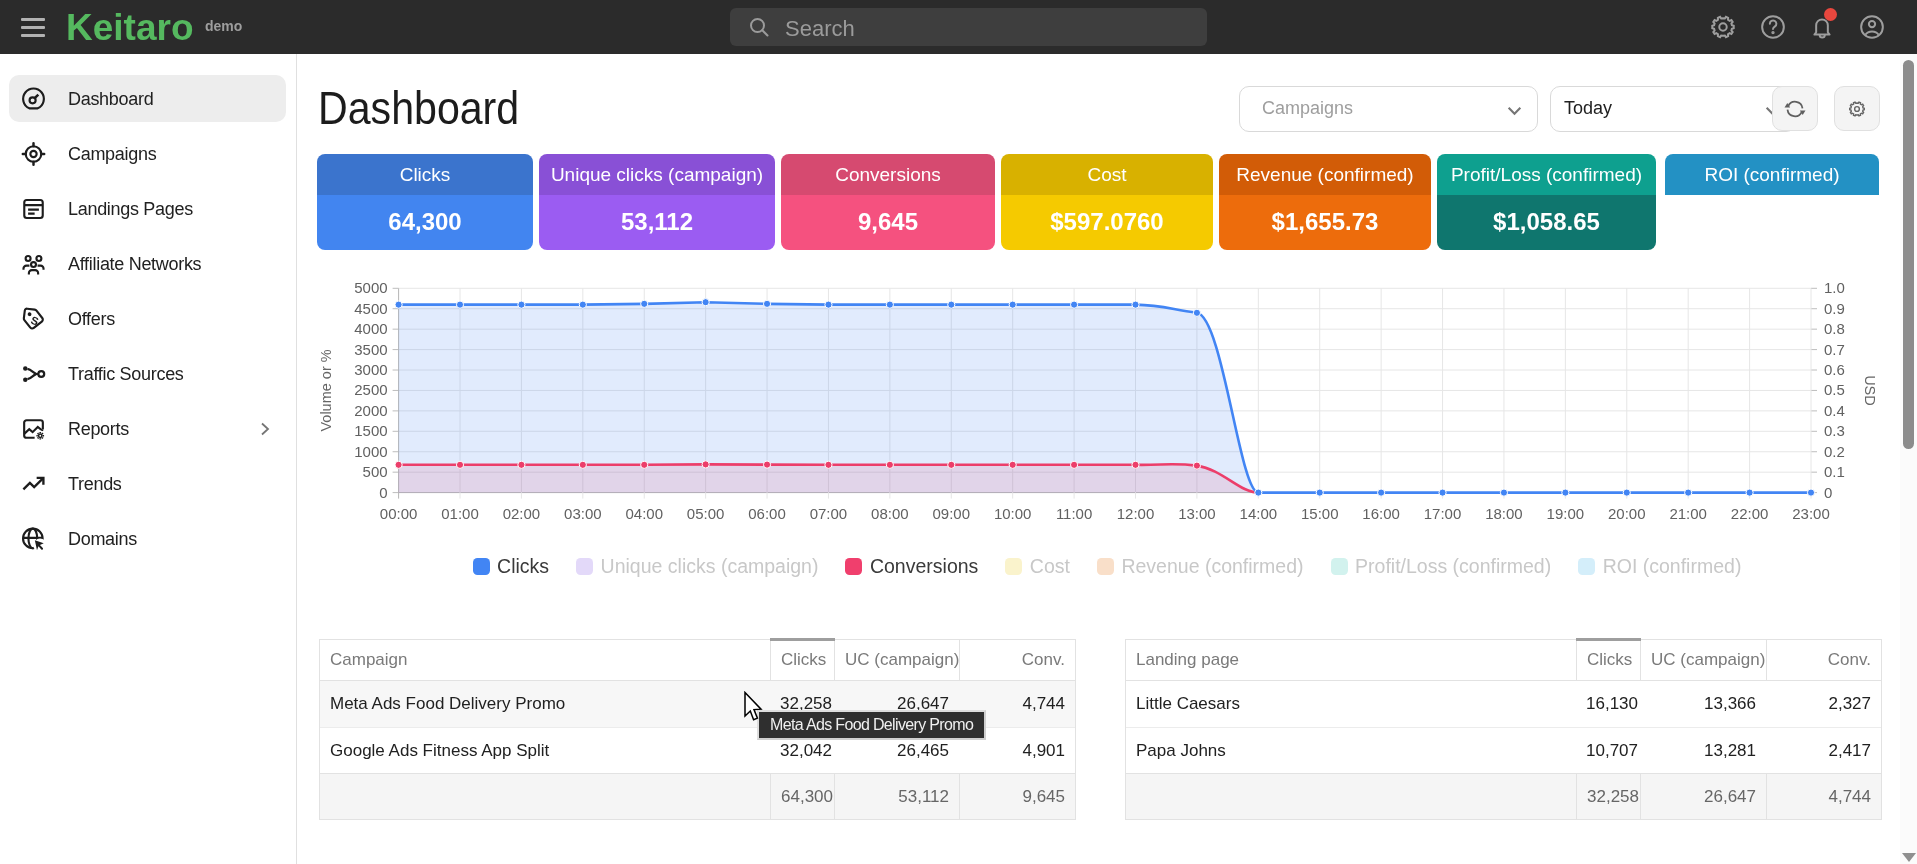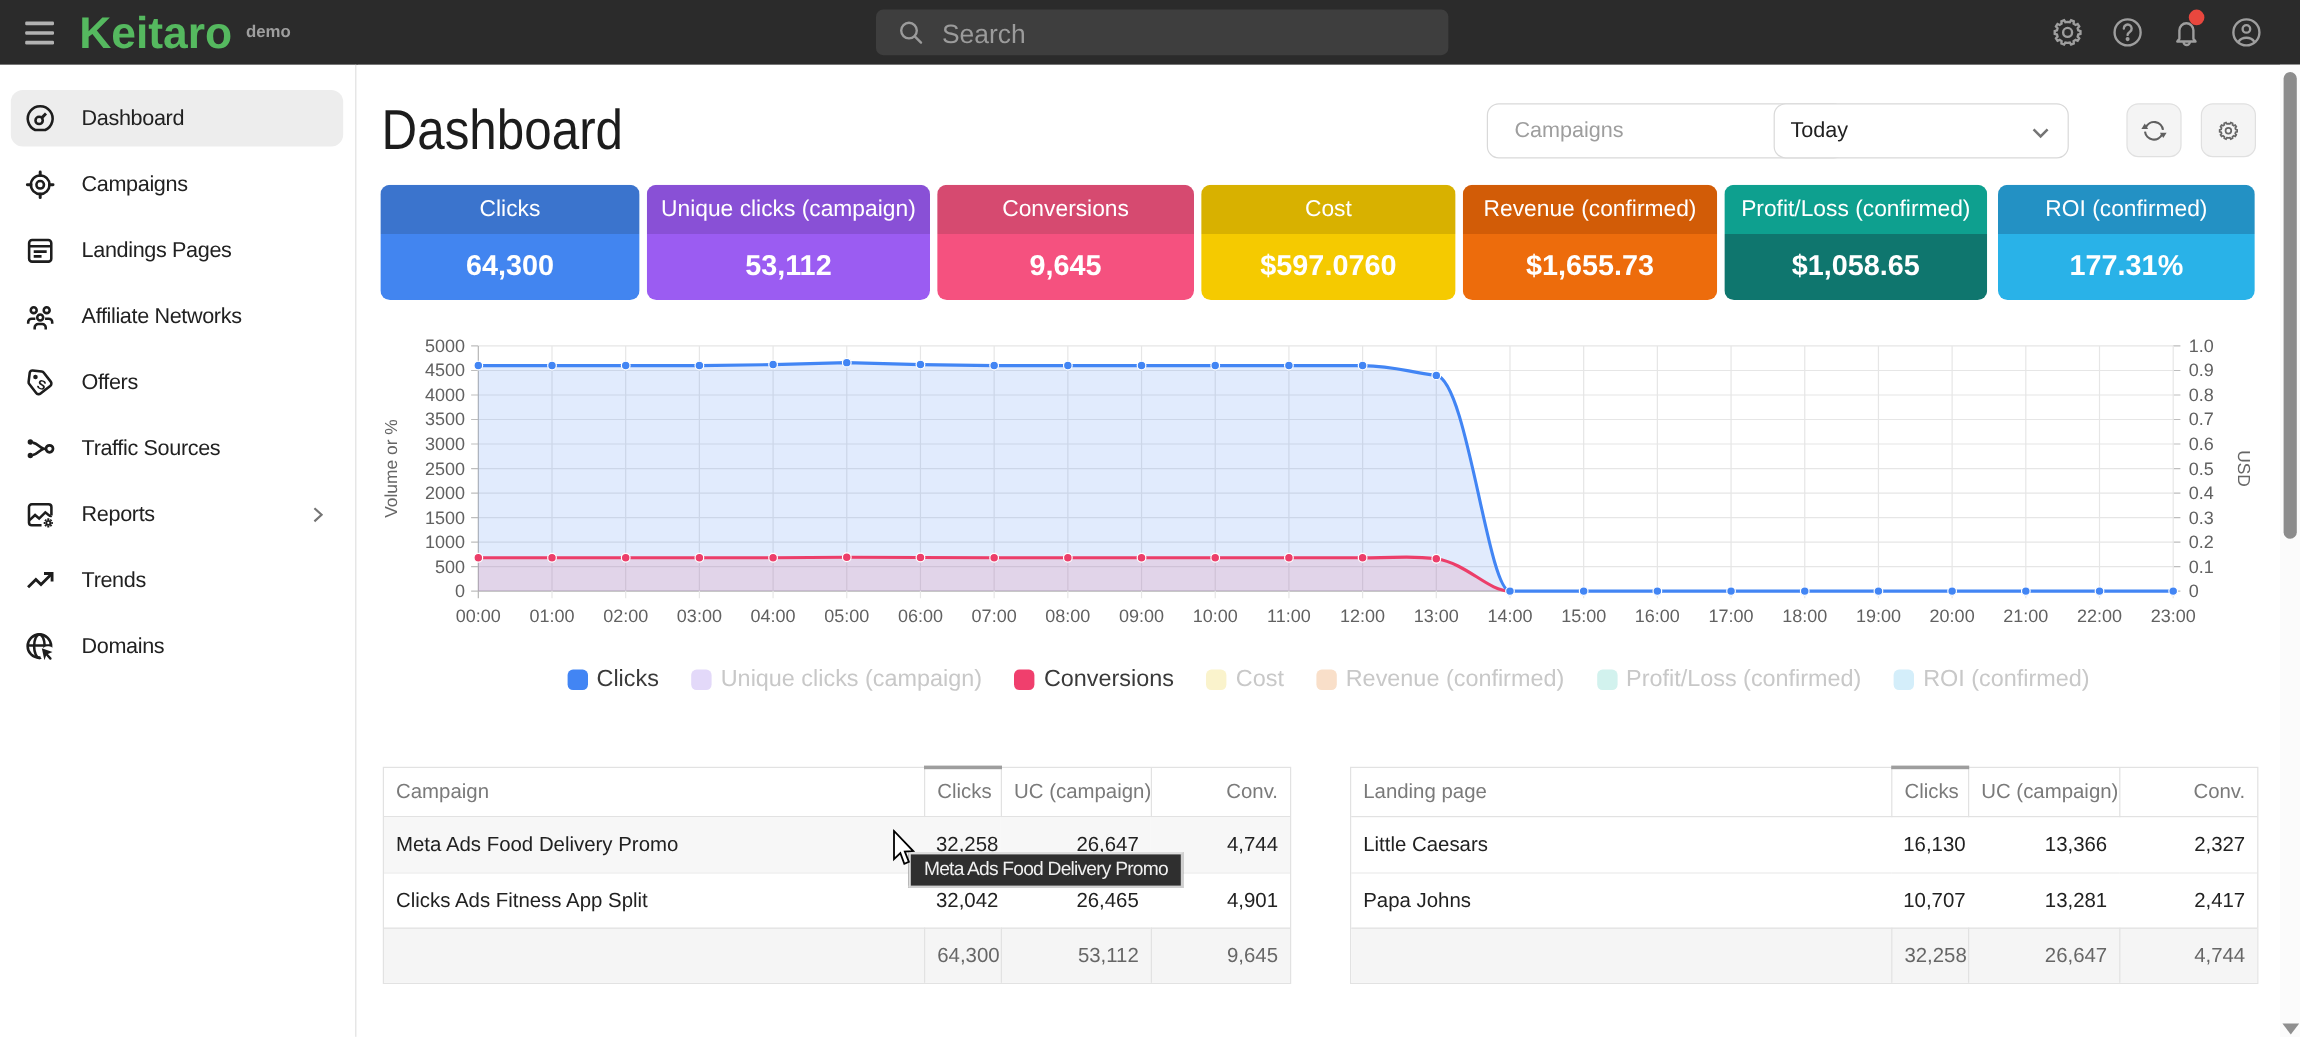--- a/index.html
+++ b/index.html
@@ -187,21 +187,21 @@
 </div>
 
 <div id="main">
   <h1>Dashboard</h1>
   <div class="sel" style="left:941px;width:299px">
       <span class="t" style="color:#9e9e9e">Campaigns</span>
     <svg width="17" height="17" viewBox="0 0 16 16" fill="none" stroke="#757575" stroke-width="2">
         <path d="M2.5 5.5 L8 11 L13.5 5.5"></path>
       </svg>
   </div>
-  <div class="sel" style="left:1180px;width:246px">
+  <div class="sel" style="left:1252px;width:246px">
       <span class="t" style="color:#212121;left:13px">Today</span>
     <svg width="17" height="17" viewBox="0 0 16 16" fill="none" stroke="#757575" stroke-width="2">
         <path d="M2.5 5.5 L8 11 L13.5 5.5"></path>
       </svg>
   </div>
   <div class="sqbtn" style="left:1474px">
     <svg width="25" height="25" viewBox="0 0 24 24" fill="none" stroke="#606060" stroke-width="1.7">
       <path d="M5.5 9.2 a7.2 7.2 0 0 1 13.7 2.1"></path>
         <path d="M18.5 14.8 a7.2 7.2 0 0 1 -13.7 -2.1"></path>
       <path d="M1.9 10.5 L7.3 10.5 L4.6 6.2 Z" fill="#606060" stroke="none"></path>
@@ -234,21 +234,20 @@
   <div class="card" style="left:921px;width:212px">
       <div class="hd" style="background:#d25c07">Revenue (confirmed)</div>
       <div class="bd" style="background:#ed6c0c">$1,655.73</div>
     </div>
   <div class="card" style="left:1139px;width:219px">
       <div class="hd" style="background:#0ea08f">Profit/Loss (confirmed)</div>
       <div class="bd" style="background:#0f766e">$1,058.65</div>
     </div>
   <div class="card" style="left:1367px;width:214px">
       <div class="hd" style="background:#2391c4">ROI (confirmed)</div>
-      <div class="bd" style="background:#29b2e8">177.31%</div>
     </div>
 
   <svg id="chart" width="1619" height="250" viewBox="0 0 1619 250" style="position:absolute;left:0;top:222px">
       <line x1="94.6" y1="12.3" x2="100.6" y2="12.3" stroke="#bdbdbd" stroke-width="1"></line>
       <line x1="1513" y1="12.3" x2="1519" y2="12.3" stroke="#bdbdbd" stroke-width="1"></line>
       <line x1="100.6" y1="12.3" x2="1513" y2="12.3" stroke="#e6e6e6" stroke-width="1"></line>
       <line x1="94.6" y1="32.730000000000004" x2="100.6" y2="32.730000000000004" stroke="#bdbdbd" stroke-width="1"></line>
       <line x1="1513" y1="32.730000000000004" x2="1519" y2="32.730000000000004" stroke="#bdbdbd" stroke-width="1"></line>
       <line x1="100.6" y1="32.730000000000004" x2="1513" y2="32.730000000000004" stroke="#e6e6e6" stroke-width="1"></line>
       <line x1="94.6" y1="53.16" x2="100.6" y2="53.16" stroke="#bdbdbd" stroke-width="1"></line>
@@ -419,21 +418,21 @@
           <th class="n">UC (campaign)</th>
           <th class="n">Conv.</th>
         </tr>
     <tr class="hov">
           <td>Meta Ads Food Delivery Promo</td>
           <td class="n">32,258</td>
           <td class="n">26,647</td>
           <td class="n">4,744</td>
         </tr>
     <tr class="r2">
-          <td>Clicks Ads Fitness App Split</td>
+          <td>Google Ads Fitness App Split</td>
           <td class="n">32,042</td>
           <td class="n">26,465</td>
           <td class="n">4,901</td>
         </tr>
     <tr class="foot">
           <td></td>
           <td class="n">64,300</td>
           <td class="n">53,112</td>
           <td class="n">9,645</td>
         </tr>

